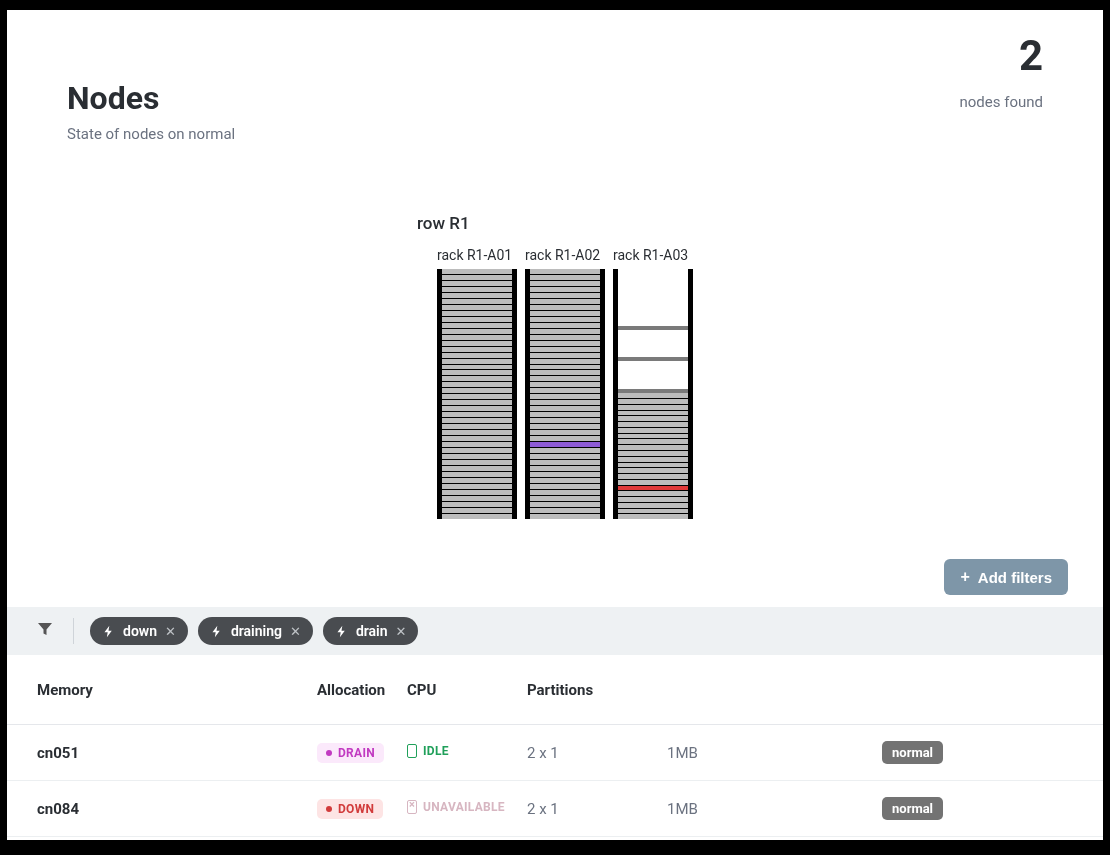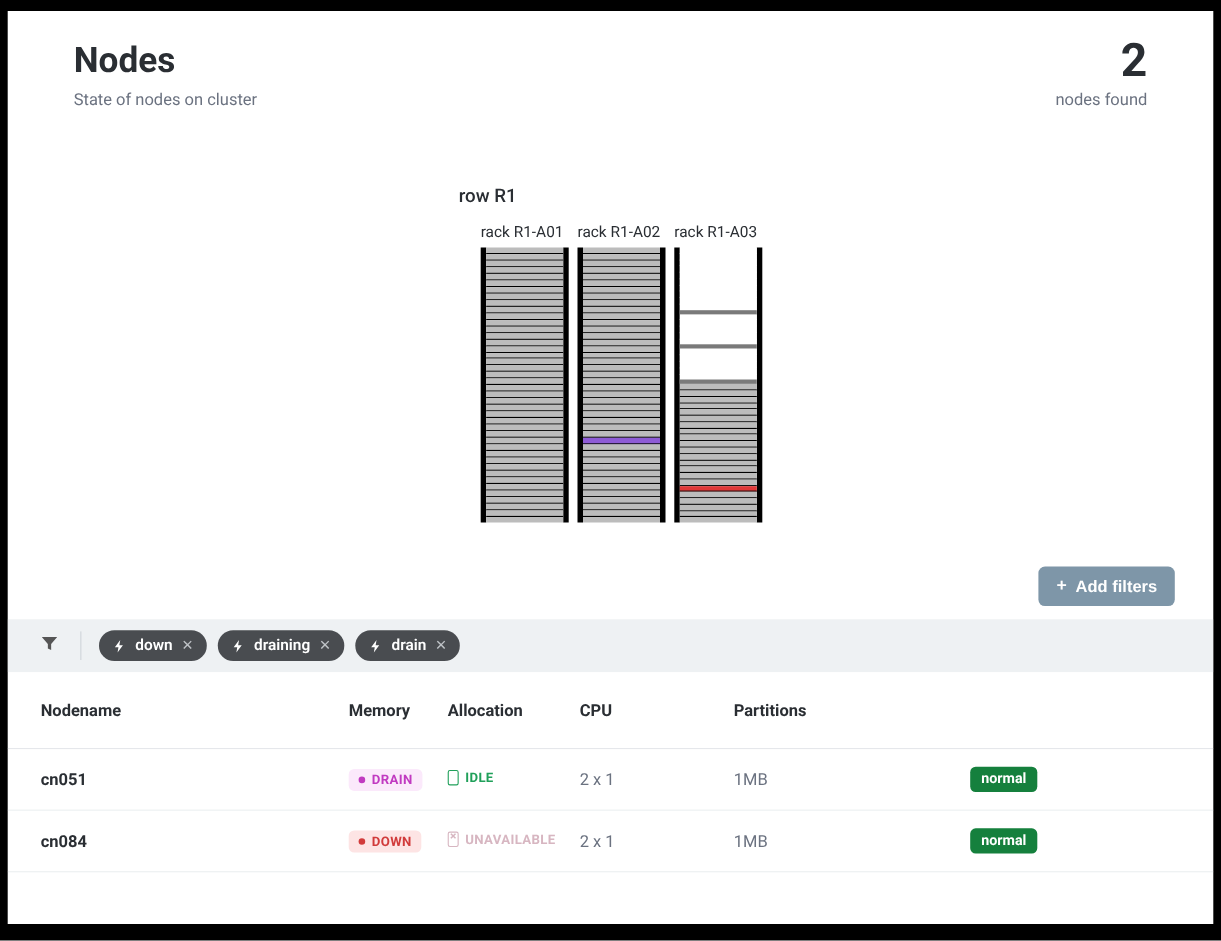--- a/index.html
+++ b/index.html
@@ -23,36 +23,37 @@
   .header {
     display: flex;
     justify-content: space-between;
     padding: 25px 60px 0 60px;
   }
   .h-left h1 {
     font-size: 32px;
     font-weight: 700;
     color: #2a2e33;
     margin-bottom: 8px;
+    margin-top: 44px;
   }
   .h-left .sub {
     font-size: 15px;
     color: #6b7280;
   }
   .h-right { text-align: right; }
   .h-right .big {
     font-size: 42px;
     font-weight: 700;
     color: #2a2e33;
     line-height: 1;
   }
   .h-right .lbl {
     font-size: 15px;
     color: #6b7280;
-    margin-top: 4px;
+    margin-top: 16px;
   }
 
   
   .rack-wrap {
     margin-top: 70px;
     display: flex;
     justify-content: center;
   }
   .rack-inner { }
   .row-title {
@@ -195,39 +196,39 @@
     width:10px; height:14px;
     border-radius:2px;
   }
   .alloc-icon-idle { border:1.5px solid #20a05a; }
   .alloc-icon-unavail { border:1.5px solid #d7b6c1; position:relative; }
   .alloc-icon-unavail::after {
     content:"×"; position:absolute; top:-3px; left:1px; font-size:11px; color:#d7b6c1;
   }
   .muted { color:#6b7280; }
   .partition-badge {
-    background:#15803d;
+    background:#737373;
     color:#fff;
     font-size:13px;
     font-weight:700;
     padding:4px 10px;
     border-radius:5px;
     display:inline-block;
     cursor: pointer;
   }
 </style>
 </head>
 <body>
 
 <div class="frame">
 
   <div class="header">
     <div class="h-left">
       <h1>Nodes</h1>
-      <div class="sub">State of nodes on cluster</div>
+      <div class="sub">State of nodes on normal</div>
     </div>
     <div class="h-right">
       <div class="big">2</div>
       <div class="lbl">nodes found</div>
     </div>
   </div>
 
   <div class="rack-wrap">
     <div class="rack-inner">
       <div class="row-title">row R1</div>
@@ -411,21 +412,20 @@
             <path d="M9 1L3 9h4l-1 6 6-8H8l1-6z"></path>
           </svg>
           <span>drain</span>
           <span class="x">✕</span>
         </span>
       </div>
   </div>
 
   <div class="table">
     <div class="thead">
-      <div>Nodename</div>
       <div>Memory</div>
       <div>Allocation</div>
       <div>CPU</div>
       <div>Partitions</div>
     </div>
     <div id="tbody">
         <div class="trow">
     <div><a class="node">cn051</a></div>
     <div><span class="state-badge state-drain"><span class="dot dot-drain"></span>DRAIN</span></div>
     <div><span class="alloc alloc-idle"><span class="alloc-icon alloc-icon-idle"></span>IDLE</span></div>

